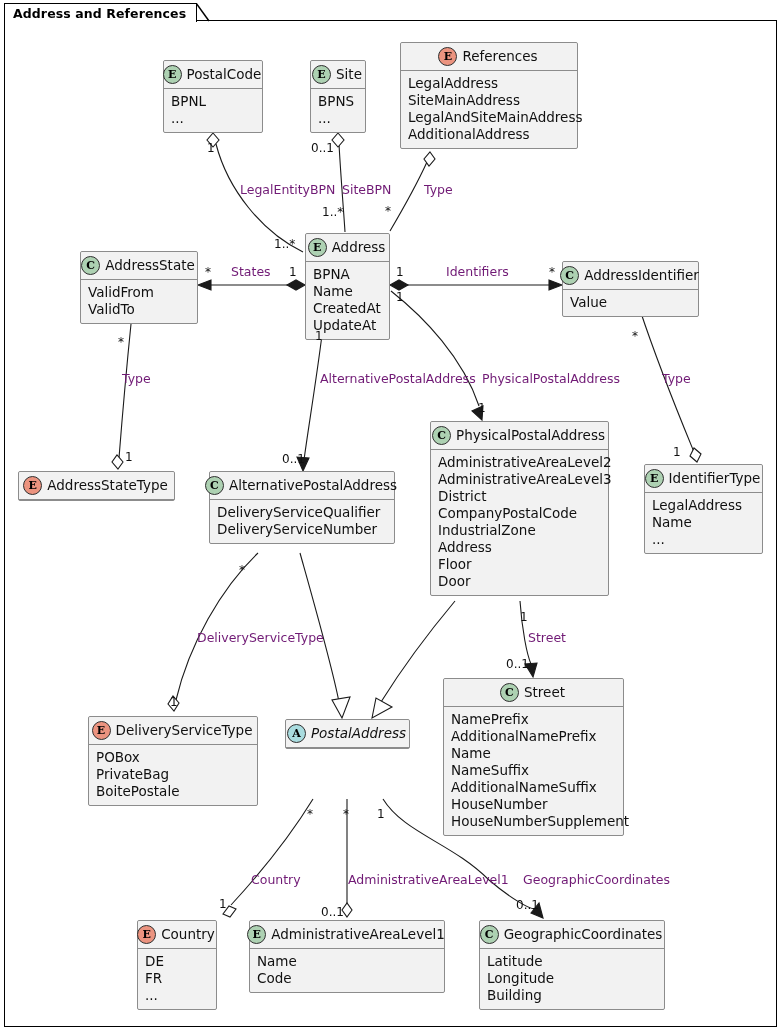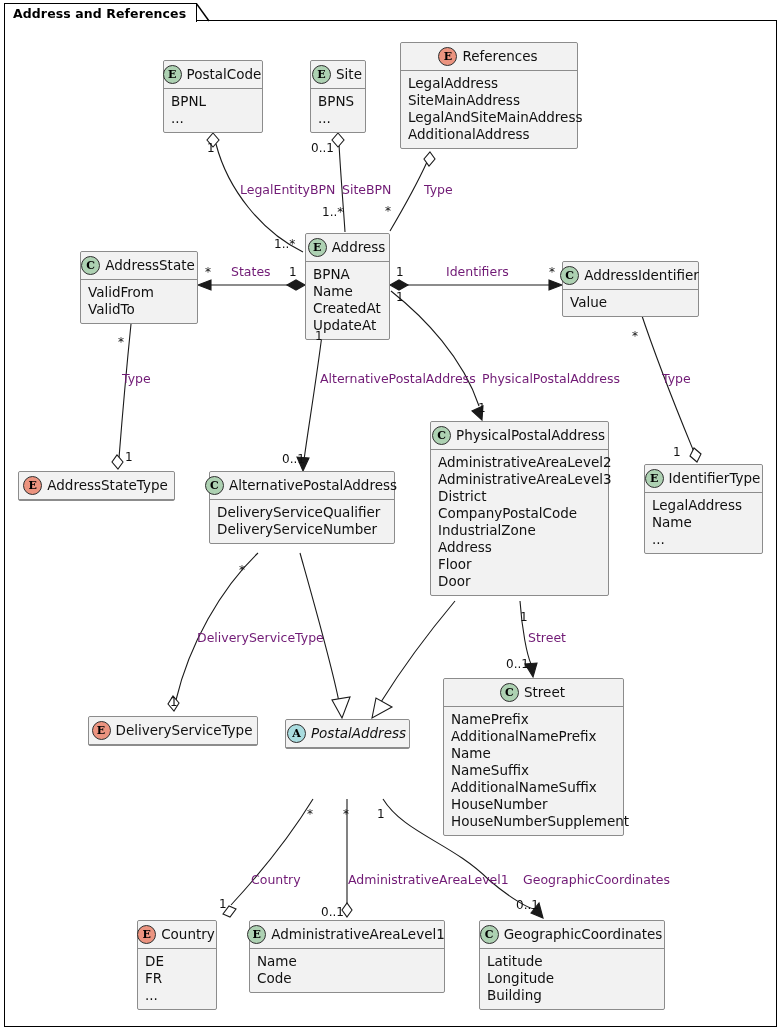--- a/index.html
+++ b/index.html
@@ -253,20 +253,25 @@
         <div class="ubody">
           <div class="uattr">LegalAddress</div>
           <div class="uattr">Name</div>
           <div class="uattr">...</div>
         </div>
       </div>
       <div class="uclass" style="left: 88px; top: 716px; width: 170px;">
         <div class="uhead">
           <span class="badge enm" style="background: rgb(235, 147, 127);">E</span>
           <span class="uname">DeliveryServiceType</span>
+        </div>
+        <div class="ubody">
+          <div class="uattr">POBox</div>
+          <div class="uattr">PrivateBag</div>
+          <div class="uattr">BoitePostale</div>
         </div>
       </div>
       <div class="uclass" style="left: 285px; top: 719px; width: 125px;">
         <div class="uhead">
           <span class="badge abs" style="background: rgb(169, 220, 223);">A</span>
           <span class="uname abstract">PostalAddress</span>
         </div>
       </div>
       <div class="uclass" style="left: 443px; top: 678px; width: 181px;">
         <div class="uhead">

